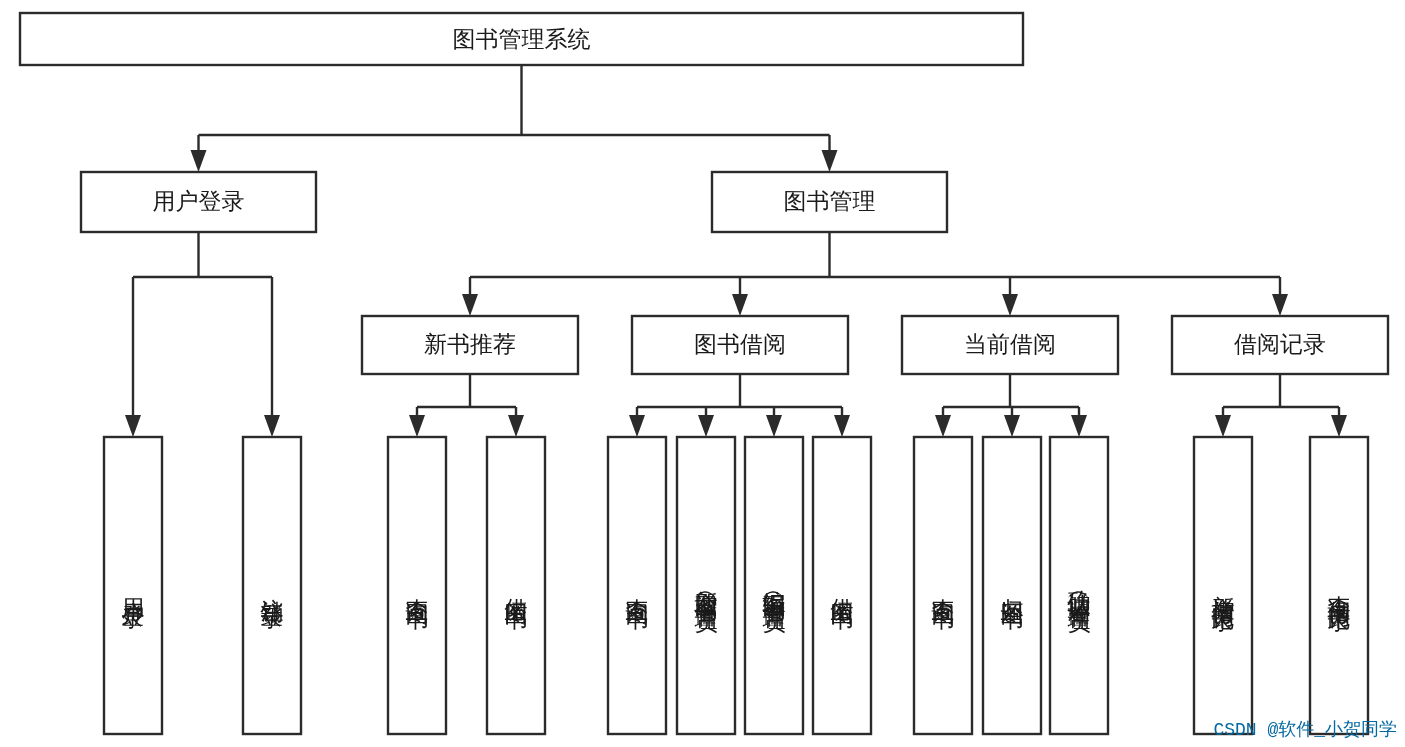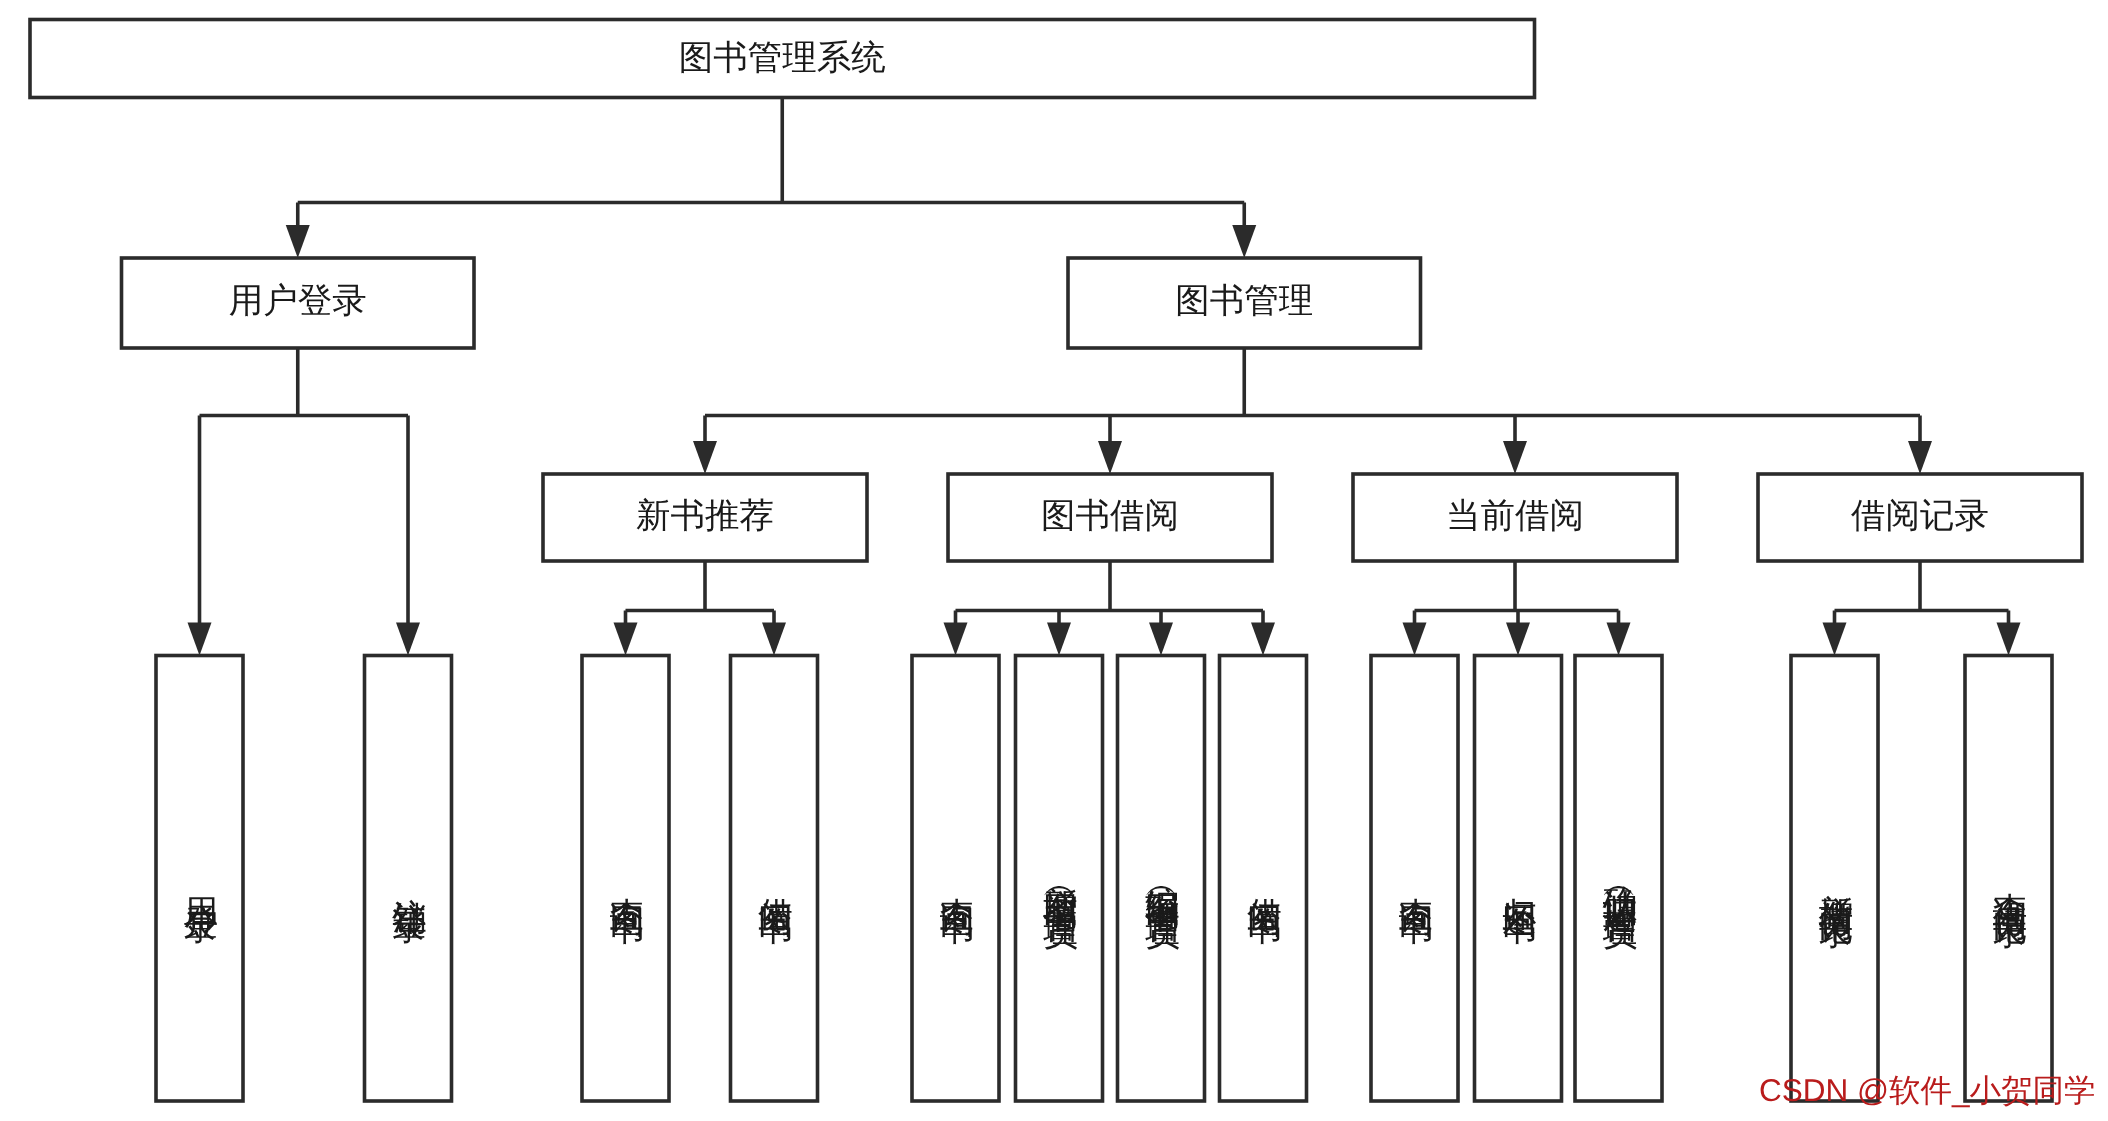--- a/index.html
+++ b/index.html
@@ -59,23 +59,23 @@
     display: flex;
     align-items: center;
     justify-content: center;
     white-space: nowrap;
     pointer-events: none;
   }
   .watermark {
     position: absolute;
     right: 8px;
     bottom: 6px;
-    font-family: Liberation Sans, sans-serif;
-    font-size: 21px;
-    color: #b91c1c;
+    font-family: Liberation Mono, monospace;
+    font-size: 18px;
+    color: #0369a1;
     white-space: nowrap;
   }
 </style>
 </head>
 <body>
 
 <div id="diagram-root">
 
   <svg class="flow" viewBox="0 0 1405 747" xmlns="http://www.w3.org/2000/svg">
 

